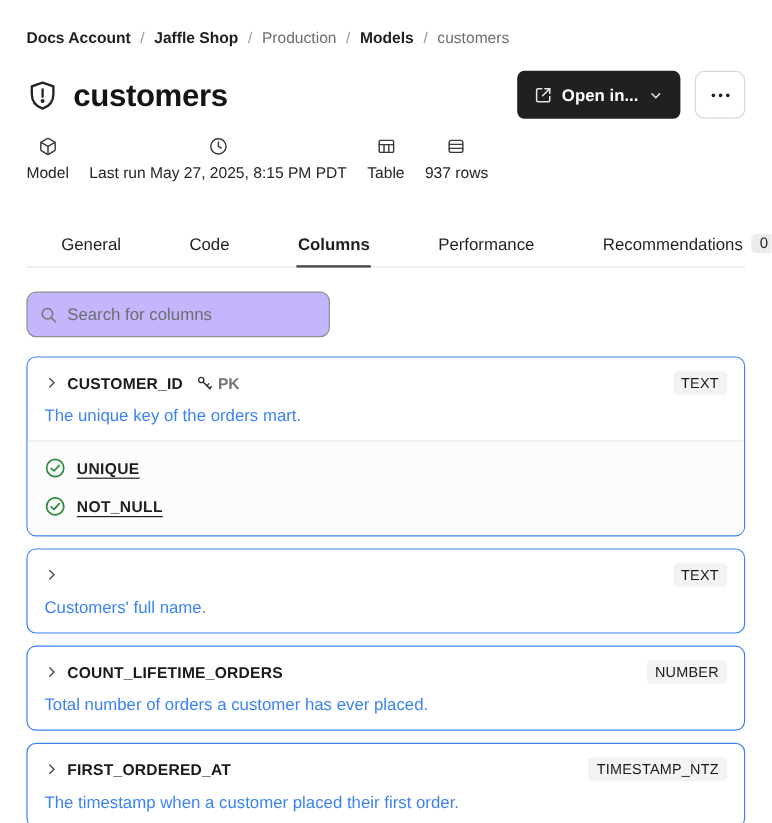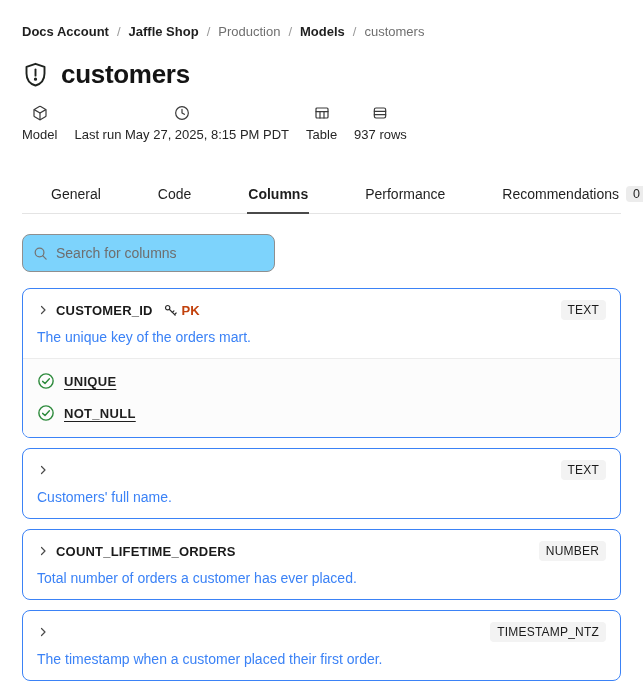--- a/index.html
+++ b/index.html
@@ -47,37 +47,37 @@
   .tab { display:flex; align-items:center; gap:7px; padding:0 1px 10px 1px;
          font-size:14px; color:#1f1f1f; cursor:pointer; border-bottom:2px solid transparent;
          margin-bottom:-1px;margin-left:28px; }
   .tab.active { border-bottom-color:#4a4a4a; font-weight:600; }
   .tab-badge { background:#ececec; color:#1f1f1f; font-size:12.5px; padding:1px 7px;
                border-radius:4px; }
 
   
   .search-box { margin-top:20px; width:253px; height:38px; border:1px solid #8f8f8f;
                 border-radius:8px; display:flex; align-items:center; padding:0 10px; gap:8px;
-                background:#7dd3fc; }
+                background:#c4b5fd; }
   .search-box svg { color:#757575; flex:none; }
   .search-box input { border:none; outline:none; flex:1; font-family:inherit; font-size:14px;
                       color:#1f1f1f; background:transparent; }
   .search-box input::placeholder { color:#6e6e6e; }
 
   
   .cards { margin-top:16px; }
   .card { border:1px solid #3b82f6; border-radius:8px; margin-bottom:10px; overflow:hidden;
           background:#fff; }
   .card-top { padding:11px 14px 13px 14px; }
   .card-head { display:flex; align-items:center; gap:7px; }
   .chev { color:#4a4a4a; display:flex; align-items:center; cursor:pointer; }
   .col-name { font-size:13px; font-weight:700; letter-spacing:0.2px; color:#1a1a1a; }
   .pk-wrap { display:flex; align-items:center; gap:4px; margin-left:3px; }
   .pk-wrap svg { color:#2c2c2c; }
-  .pk-label { font-size:13px; font-weight:700; color:#c2410c; }
+  .pk-label { font-size:13px; font-weight:700; color:#737373; }
   .type-badge { margin-left:auto; background:#f3f3f3; color:#1a1a1a; font-size:12px;
                 padding:3px 7px; border-radius:4px; letter-spacing:0.2px; }
   .col-desc { margin-top:9px; font-size:14px; color:#3b82f6; }
   .tests { border-top:1px solid #ececec; background:#fcfcfc; padding:13px 14px; }
   .test-row { display:flex; align-items:center; gap:9px; margin-bottom:14px; }
   .test-row:last-child { margin-bottom:2px; }
   .test-row svg { color:#2e8b3d; flex:none; }
   .test-link { font-size:13px; font-weight:700; letter-spacing:0.3px; color:#1f1f1f;
                text-decoration:underline; text-underline-offset:3px; cursor:pointer; }
 </style>
@@ -100,20 +100,38 @@
 
   <header class="title-row">
     <div class="title-left">
       <svg class="shield" viewBox="0 0 24 24" fill="none" stroke="currentColor" stroke-width="1.7" stroke-linecap="round" stroke-linejoin="round">
           <path d="M12 2.5 L20 5.3 V11 C20 16.6 16.6 20.3 12 21.8 C7.4 20.3 4 16.6 4 11 V5.3 Z"></path>
           <line x1="12" y1="7.6" x2="12" y2="13"></line>
           <circle cx="12" cy="16.2" r="0.6" fill="currentColor"></circle>
         </svg>
       <h1 class="page-title">customers</h1>
     </div>
+    <div class="actions">
+      <button class="btn-dark">
+        <svg width="15" height="15" viewBox="0 0 24 24" fill="none" stroke="currentColor" stroke-width="2" stroke-linecap="round" stroke-linejoin="round">
+            <path d="M21 13.5v5a2 2 0 0 1-2 2H5.5a2 2 0 0 1-2-2V5a2 2 0 0 1 2-2h5"></path>
+            <polyline points="14.5 3 21 3 21 9.5"></polyline>
+            <line x1="11.5" y1="12.5" x2="21" y2="3"></line>
+          </svg>
+        <span>Open in...</span>
+        <svg width="13" height="13" viewBox="0 0 24 24" fill="none" stroke="currentColor" stroke-width="2.2" stroke-linecap="round" stroke-linejoin="round">
+            <polyline points="6 9.5 12 15.5 18 9.5"></polyline>
+          </svg>
+      </button>
+      <button class="btn-more" aria-label="More actions">
+        <i></i>
+          <i></i>
+          <i></i>
+      </button>
+    </div>
   </header>
 
   <div class="meta-row" id="meta-row">
       <span class="meta-item">
         <svg width="16" height="16" viewBox="0 0 24 24" fill="none" stroke="currentColor" stroke-width="1.8" stroke-linecap="round" stroke-linejoin="round">
           <path d="M21 16V8a2 2 0 0 0-1-1.73l-7-4a2 2 0 0 0-2 0l-7 4A2 2 0 0 0 3 8v8a2 2 0 0 0 1 1.73l7 4a2 2 0 0 0 2 0l7-4A2 2 0 0 0 21 16z"></path>
           <polyline points="3.27 6.96 12 12.01 20.73 6.96"></polyline>
           <line x1="12" y1="22.08" x2="12" y2="12"></line>
         </svg>
         <span>Model</span>
@@ -238,20 +256,21 @@
         </div>
       </div>
       <div class="card">
         <div class="card-top">
           <div class="card-head">
             <span class="chev">
               <svg width="12" height="12" viewBox="0 0 24 24" fill="none" stroke="currentColor" stroke-width="2.4" stroke-linecap="round" stroke-linejoin="round">
                 <polyline points="9 5 16 12 9 19"></polyline>
               </svg>
             </span>
+            <span class="col-name">FIRST_ORDERED_AT</span>
             <span class="type-badge">TIMESTAMP_NTZ</span>
           </div>
           <div class="col-desc">The timestamp when a customer placed their first order.</div>
         </div>
       </div>
       <div class="card">
         <div class="card-top"></div>
       </div>
     </div>
 

